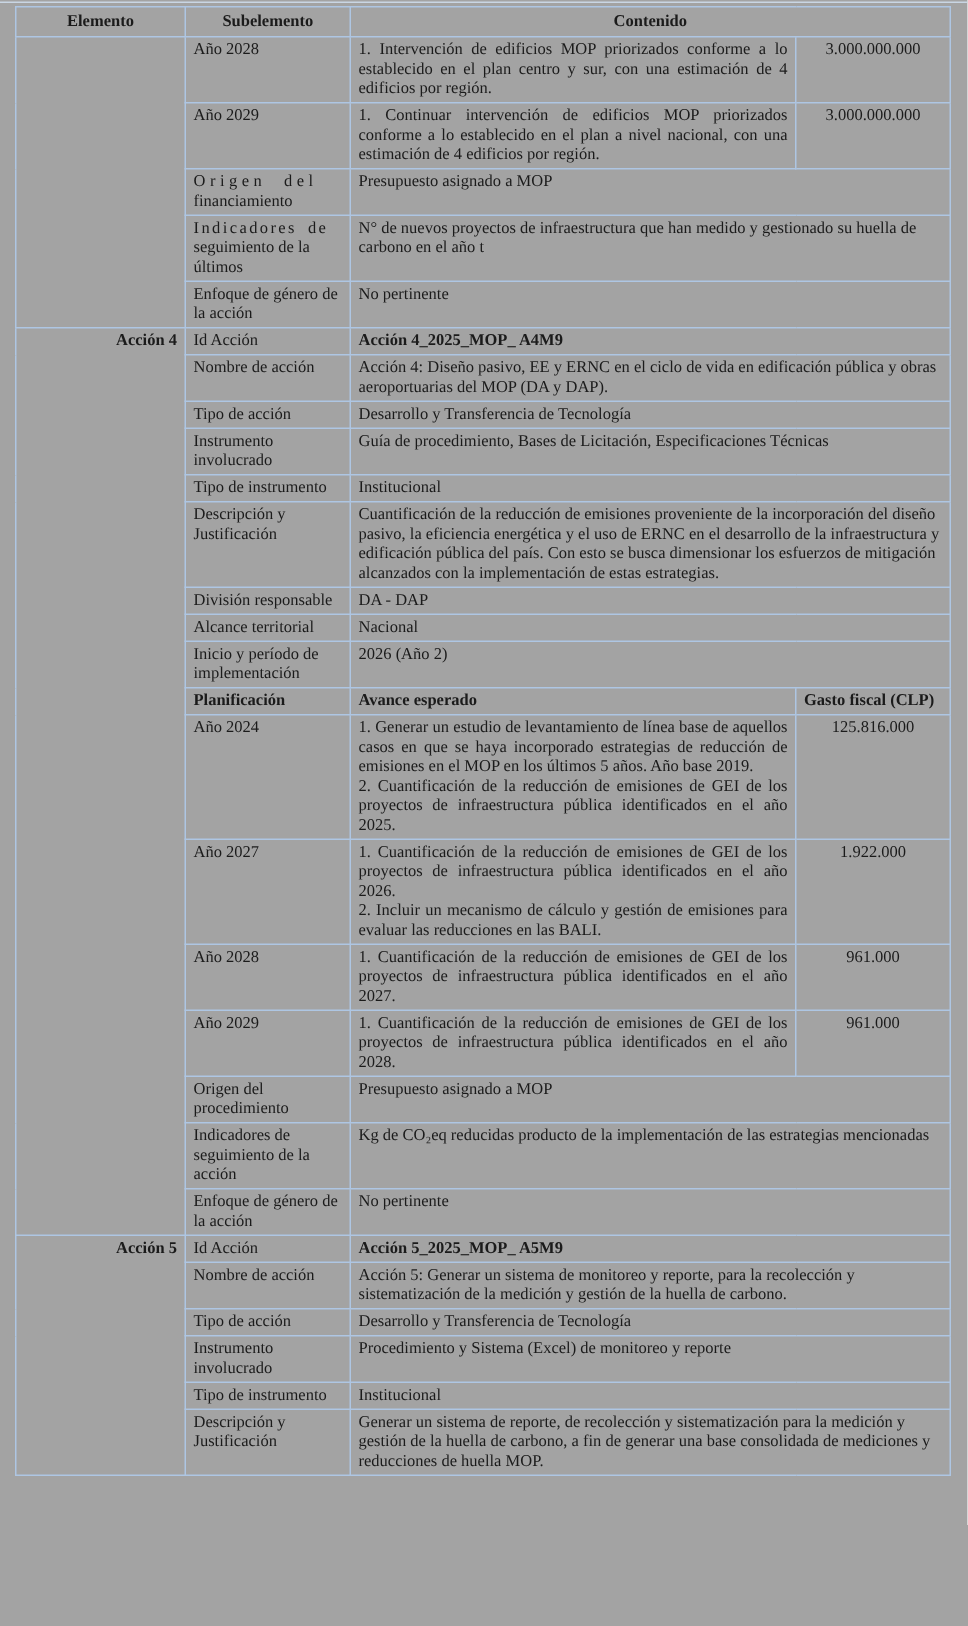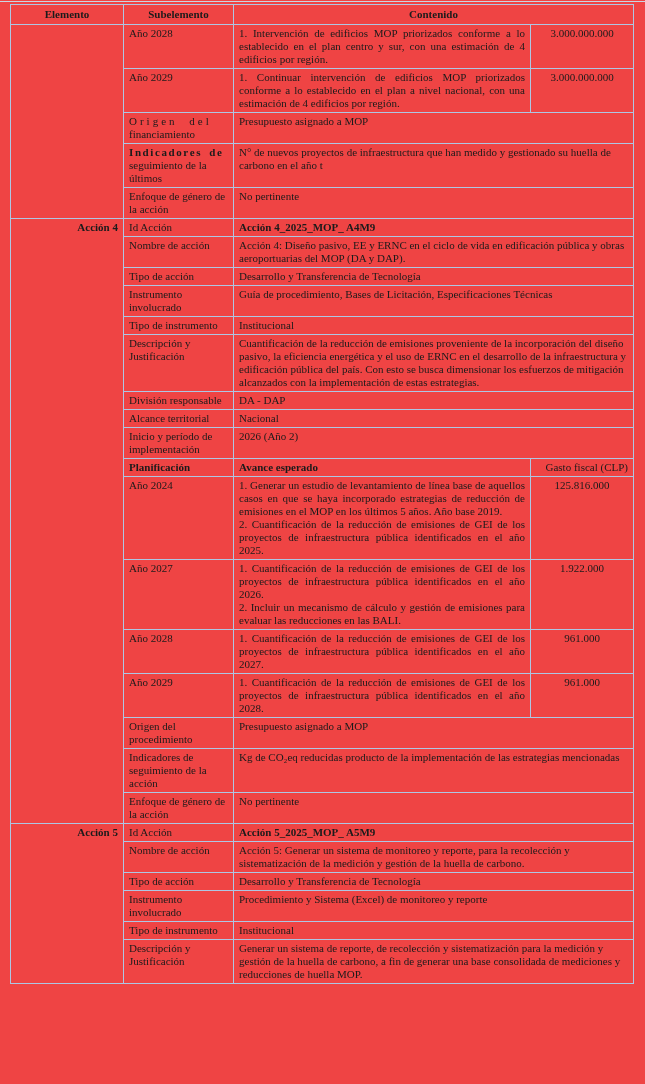--- a/index.html
+++ b/index.html
@@ -9,21 +9,21 @@
     width: 645px;
     height: 1084px;
     overflow: hidden;
     font-family: "Liberation Serif", "DejaVu Serif", serif;
     color: #1b1b1b;
   }
   .page {
     position: relative;
     width: 645px;
     height: 1084px;
-    background: #ef4444;
+    background: #a3a3a3;
   }
   .crop-line {
     position: absolute;
     top: 1px; left: 0;
     width: 645px; height: 1px;
     background: #c9d6e4;
   }
   table.main {
     position: absolute;
     top: 4px;
@@ -58,29 +58,28 @@
   td.sub-cell { padding-left: 8px; }
   td.sub-cell.bold { font-weight: bold; }
   td.content-cell { white-space: pre-line; }
   td.content-cell.center { text-align: left; }
   td.content-cell.left {
     text-align: justify;
     text-align-last: left;
   }
   td.content-cell.bold { font-weight: bold; }
   td.gasto-cell { text-align: center; }
-  td.gasto-cell.center { text-align: right; font-weight: normal; }
+  td.gasto-cell.center { text-align: left; font-weight: bold; }
   .spread {
     letter-spacing: 3px;
     word-spacing: 6px;
   }
   .spread2 {
     letter-spacing: 1.6px;
     word-spacing: 3px;
-    font-weight: bold;
   }
 </style>
 </head>
 <body>
 
 <div class="page">
   <div class="crop-line"></div>
   <table class="main">
     <colgroup>
       <col class="c1">

